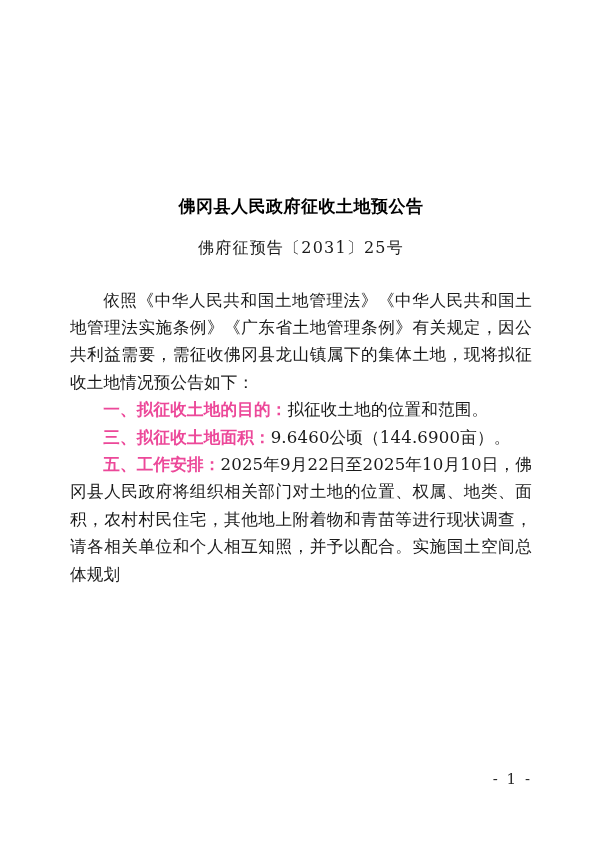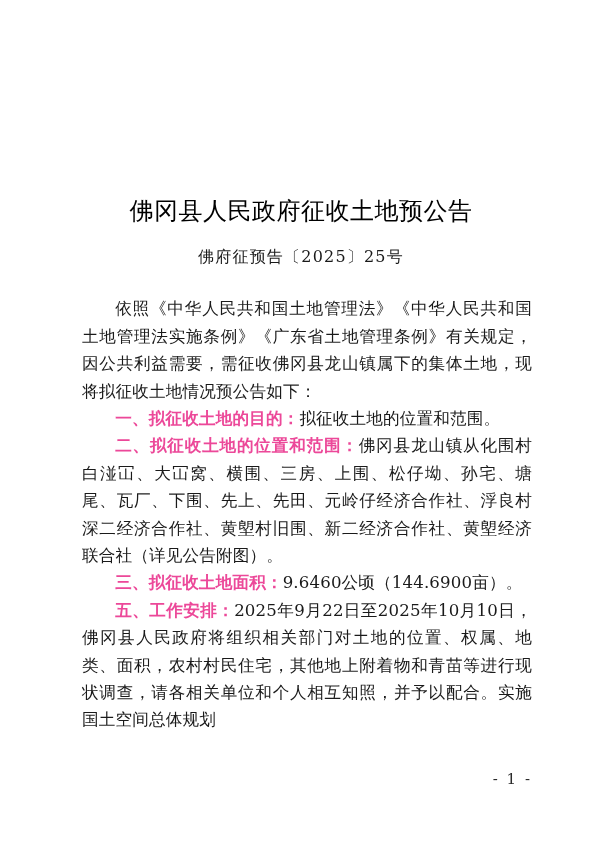--- a/index.html
+++ b/index.html
@@ -28,40 +28,39 @@
     width: 462px;
   }
 
   
   .title-block {
     margin-top: 196px;
     text-align: center;
   }
   .doc-title {
     font-family: "DejaVu Serif", "Liberation Serif", serif;
-    font-size: 24px;
-    font-weight: normal;
+    font-size: 17px;
+    font-weight: bold;
     letter-spacing: 0.5px;
     line-height: 1.25;
     color: #000000;
     white-space: nowrap;
   }
   .doc-number {
     margin-top: 20px;
     font-size: 16px;
     font-weight: normal;
     letter-spacing: 1.2px;
     color: #1a1a1a;
     line-height: 1.4;
   }
 
   
   .body-block {
     margin-top: 27px;
-    margin-left: 12px;
   }
   p.para {
     margin: 0;
     font-size: 16.6px;
     line-height: 27.4px;
     text-align: justify;
     text-justify: inter-character;
     letter-spacing: 0.15px;
     color: #1a1a1a;
   }
@@ -87,34 +86,31 @@
   }
 </style>
 </head>
 <body>
 
 <div class="page">
   <div class="doc-body">
 
     <div class="title-block">
       <div class="doc-title">佛冈县人民政府征收土地预公告</div>
-      <div class="doc-number">佛府征预告〔2025〕25号</div>
+      <div class="doc-number">佛府征预告〔2031〕25号</div>
     </div>
 
     <div class="body-block">
 
       <p class="para indent">依照《中华人民共和国土地管理法》《中华人民共和国土地管理法实施条例》《广东省土地管理条例》有关规定，因公共利益需要，需征收佛冈县龙山镇属下的集体土地，现将拟征收土地情况预公告如下：</p>
 
       <p class="para indent">
         <span class="label">一、拟征收土地的目的：</span><span class="val">拟征收土地的位置和范围。</span>
       </p>
 
-      <p class="para indent">
-        <span class="label">二、拟征收土地的位置和范围：</span><span class="val">佛冈县龙山镇从化围村白湴冚、大冚窝、横围、三房、上围、松仔坳、孙宅、塘尾、瓦厂、下围、先上、先田、元岭仔经济合作社、浮良村深二经济合作社、黄塱村旧围、新二经济合作社、黄塱经济联合社（详见公告附图）。</span>
-      </p>
 
 
       <p class="para indent">
         <span class="label">三、拟征收土地面积：</span><span class="val">9.6460公顷（144.6900亩）。</span>
       </p>
 
 
       <p class="para indent">
         <span class="label">五、工作安排：</span><span class="val">2025年9月22日至2025年10月10日，佛冈县人民政府将组织相关部门对土地的位置、权属、地类、面积，农村村民住宅，其他地上附着物和青苗等进行现状调查，请各相关单位和个人相互知照，并予以配合。实施国土空间总体规划</span>
       </p>

